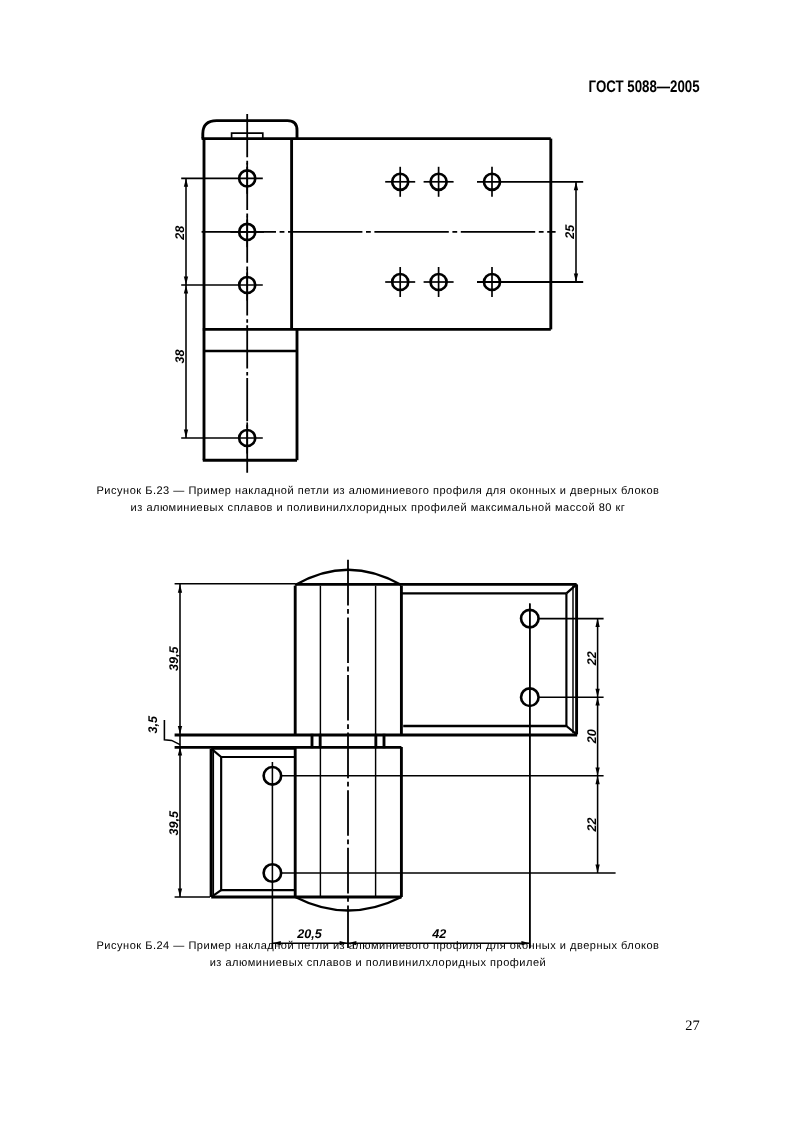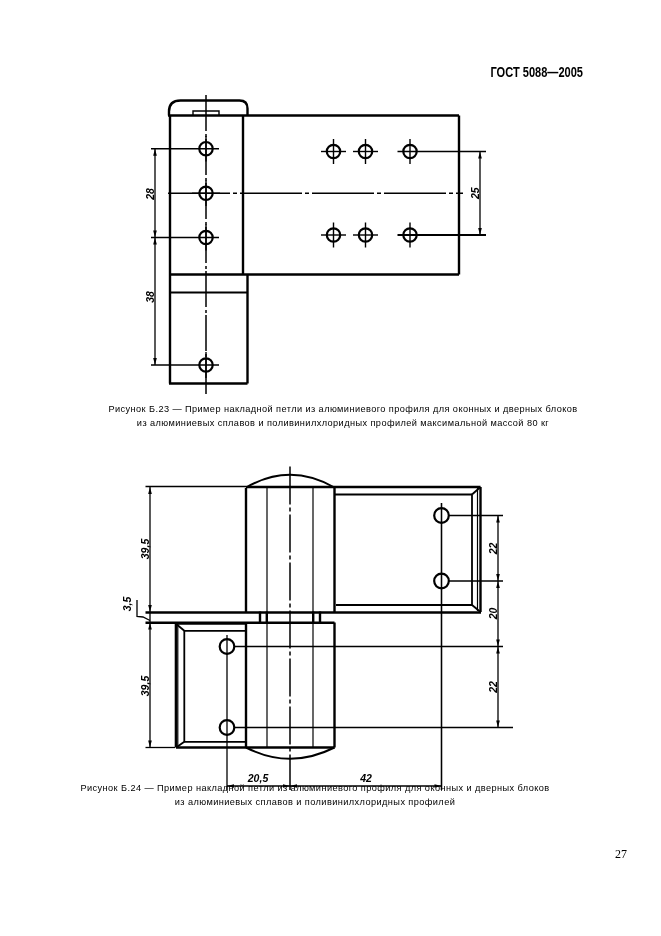--- a/index.html
+++ b/index.html
@@ -1,19 +1,19 @@
 <!DOCTYPE html>
 <html><head>
 <meta charset="utf-8">
 <style>
   html,body{margin:0;padding:0;background:#ffffff;}
   body{width:661px;height:936px;position:relative;font-family:"Liberation Sans",sans-serif;color:#000;-webkit-font-smoothing:antialiased;}
   .hdr{position:absolute;top:63.5px;left:0;width:583px;text-align:right;font-size:14px;font-weight:bold;transform:scaleX(0.79);transform-origin:100% 50%;}
   .cap{position:absolute;left:0;width:630px;text-align:center;font-size:9.2px;letter-spacing:0.42px;line-height:13.6px;}
-  .pagenum{position:absolute;top:847px;left:0;width:583px;text-align:right;font-size:12px;font-family:"Liberation Serif",serif;padding-left:44px;}
+  .pagenum{position:absolute;top:847px;left:0;width:583px;text-align:right;font-size:12px;font-family:"Liberation Serif",serif;}
   svg{position:absolute;top:0;left:0;}
   text.dim{font-family:"Liberation Sans",sans-serif;font-style:italic;font-weight:bold;font-size:10.5px;}
 </style>
 </head>
 <body>
 
 <div class="hdr">ГОСТ 5088—2005</div>
 
 <svg width="661" height="936" viewBox="0 0 661 936" fill="none" stroke="#000">
 
@@ -242,17 +242,17 @@
   <line x1="441.5" y1="503" x2="441.5" y2="790"></line>
   <path d="M227,786 L234,784.2 L234,787.8 Z" fill="#000" stroke="none"></path>
   <path d="M290,786 L283,784.2 L283,787.8 Z" fill="#000" stroke="none"></path>
   <path d="M290,786 L297,784.2 L297,787.8 Z" fill="#000" stroke="none"></path>
   <path d="M441.5,786 L434.5,784.2 L434.5,787.8 Z" fill="#000" stroke="none"></path>
 </g>
 <text class="dim" x="258" y="781.5" text-anchor="middle" fill="#000" stroke="none">20,5</text>
 <text class="dim" x="366" y="781.5" text-anchor="middle" fill="#000" stroke="none">42</text>
 </svg>
 
-<div class="cap" style="top:403px;padding-left:28px;">Рисунок Б.23 — Пример накладной петли из алюминиевого профиля для оконных и дверных блоков<br>из алюминиевых сплавов и поливинилхлоридных профилей максимальной массой 80 кг</div>
+<div class="cap" style="top:403px;">Рисунок Б.23 — Пример накладной петли из алюминиевого профиля для оконных и дверных блоков<br>из алюминиевых сплавов и поливинилхлоридных профилей максимальной массой 80 кг</div>
 
 <div class="cap" style="top:782px;">Рисунок Б.24 — Пример накладной петли из алюминиевого профиля для оконных и дверных блоков<br>из алюминиевых сплавов и поливинилхлоридных профилей</div>
 
 <div class="pagenum">27</div>
 
 </body></html>

